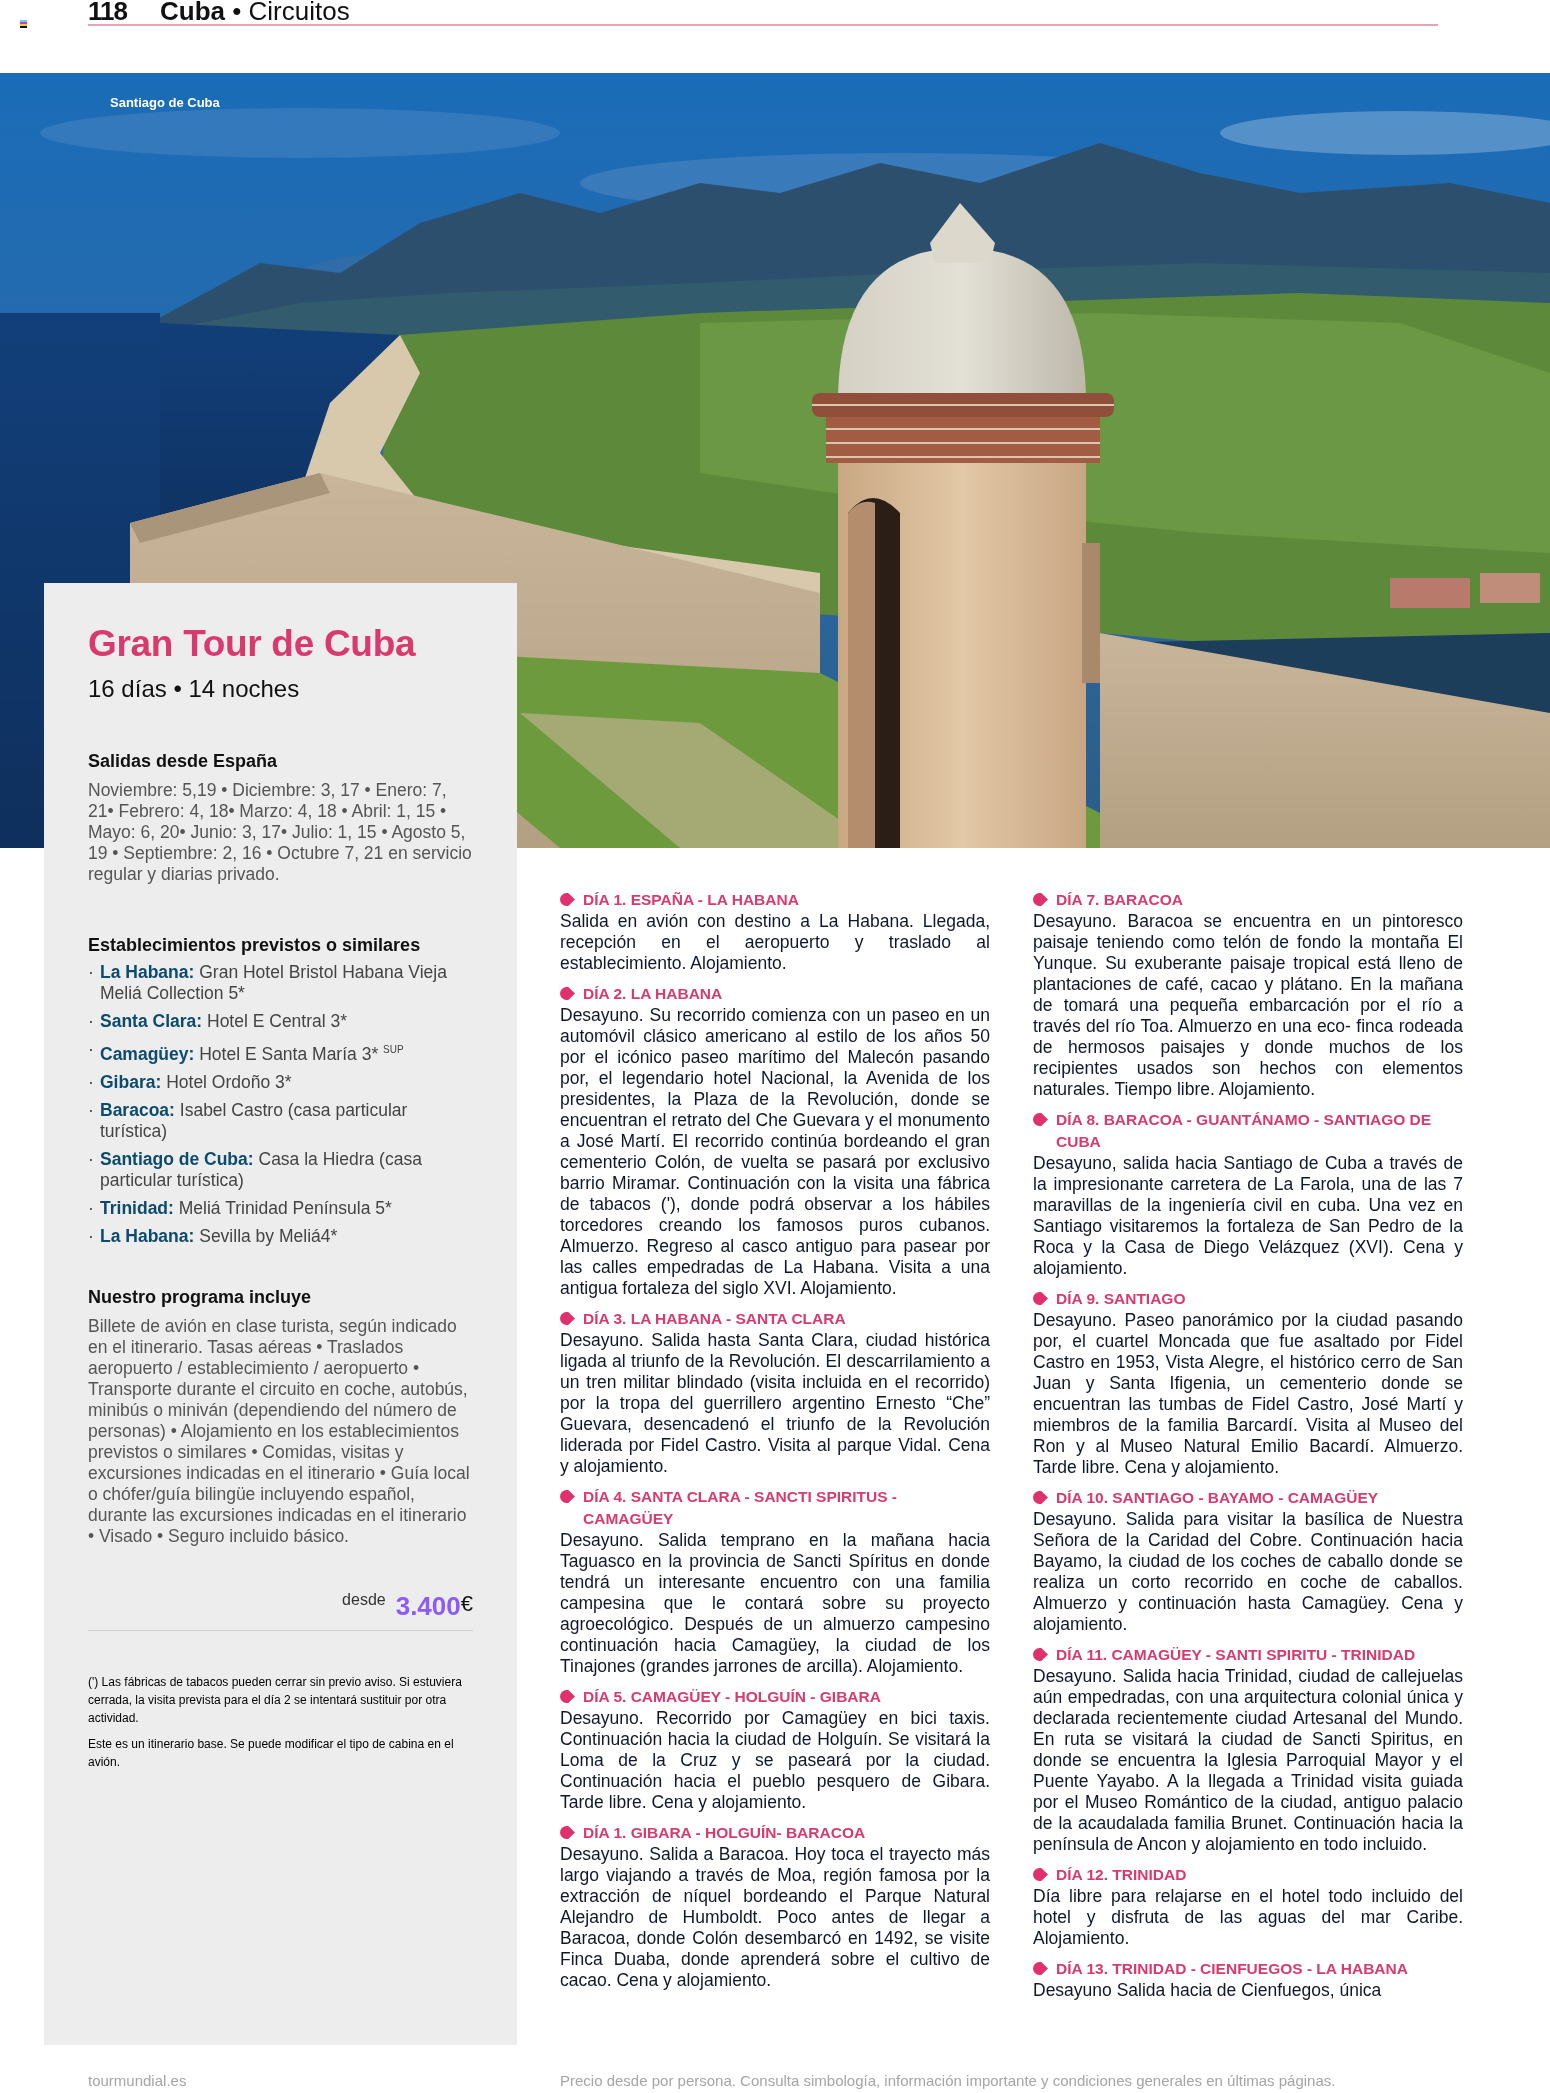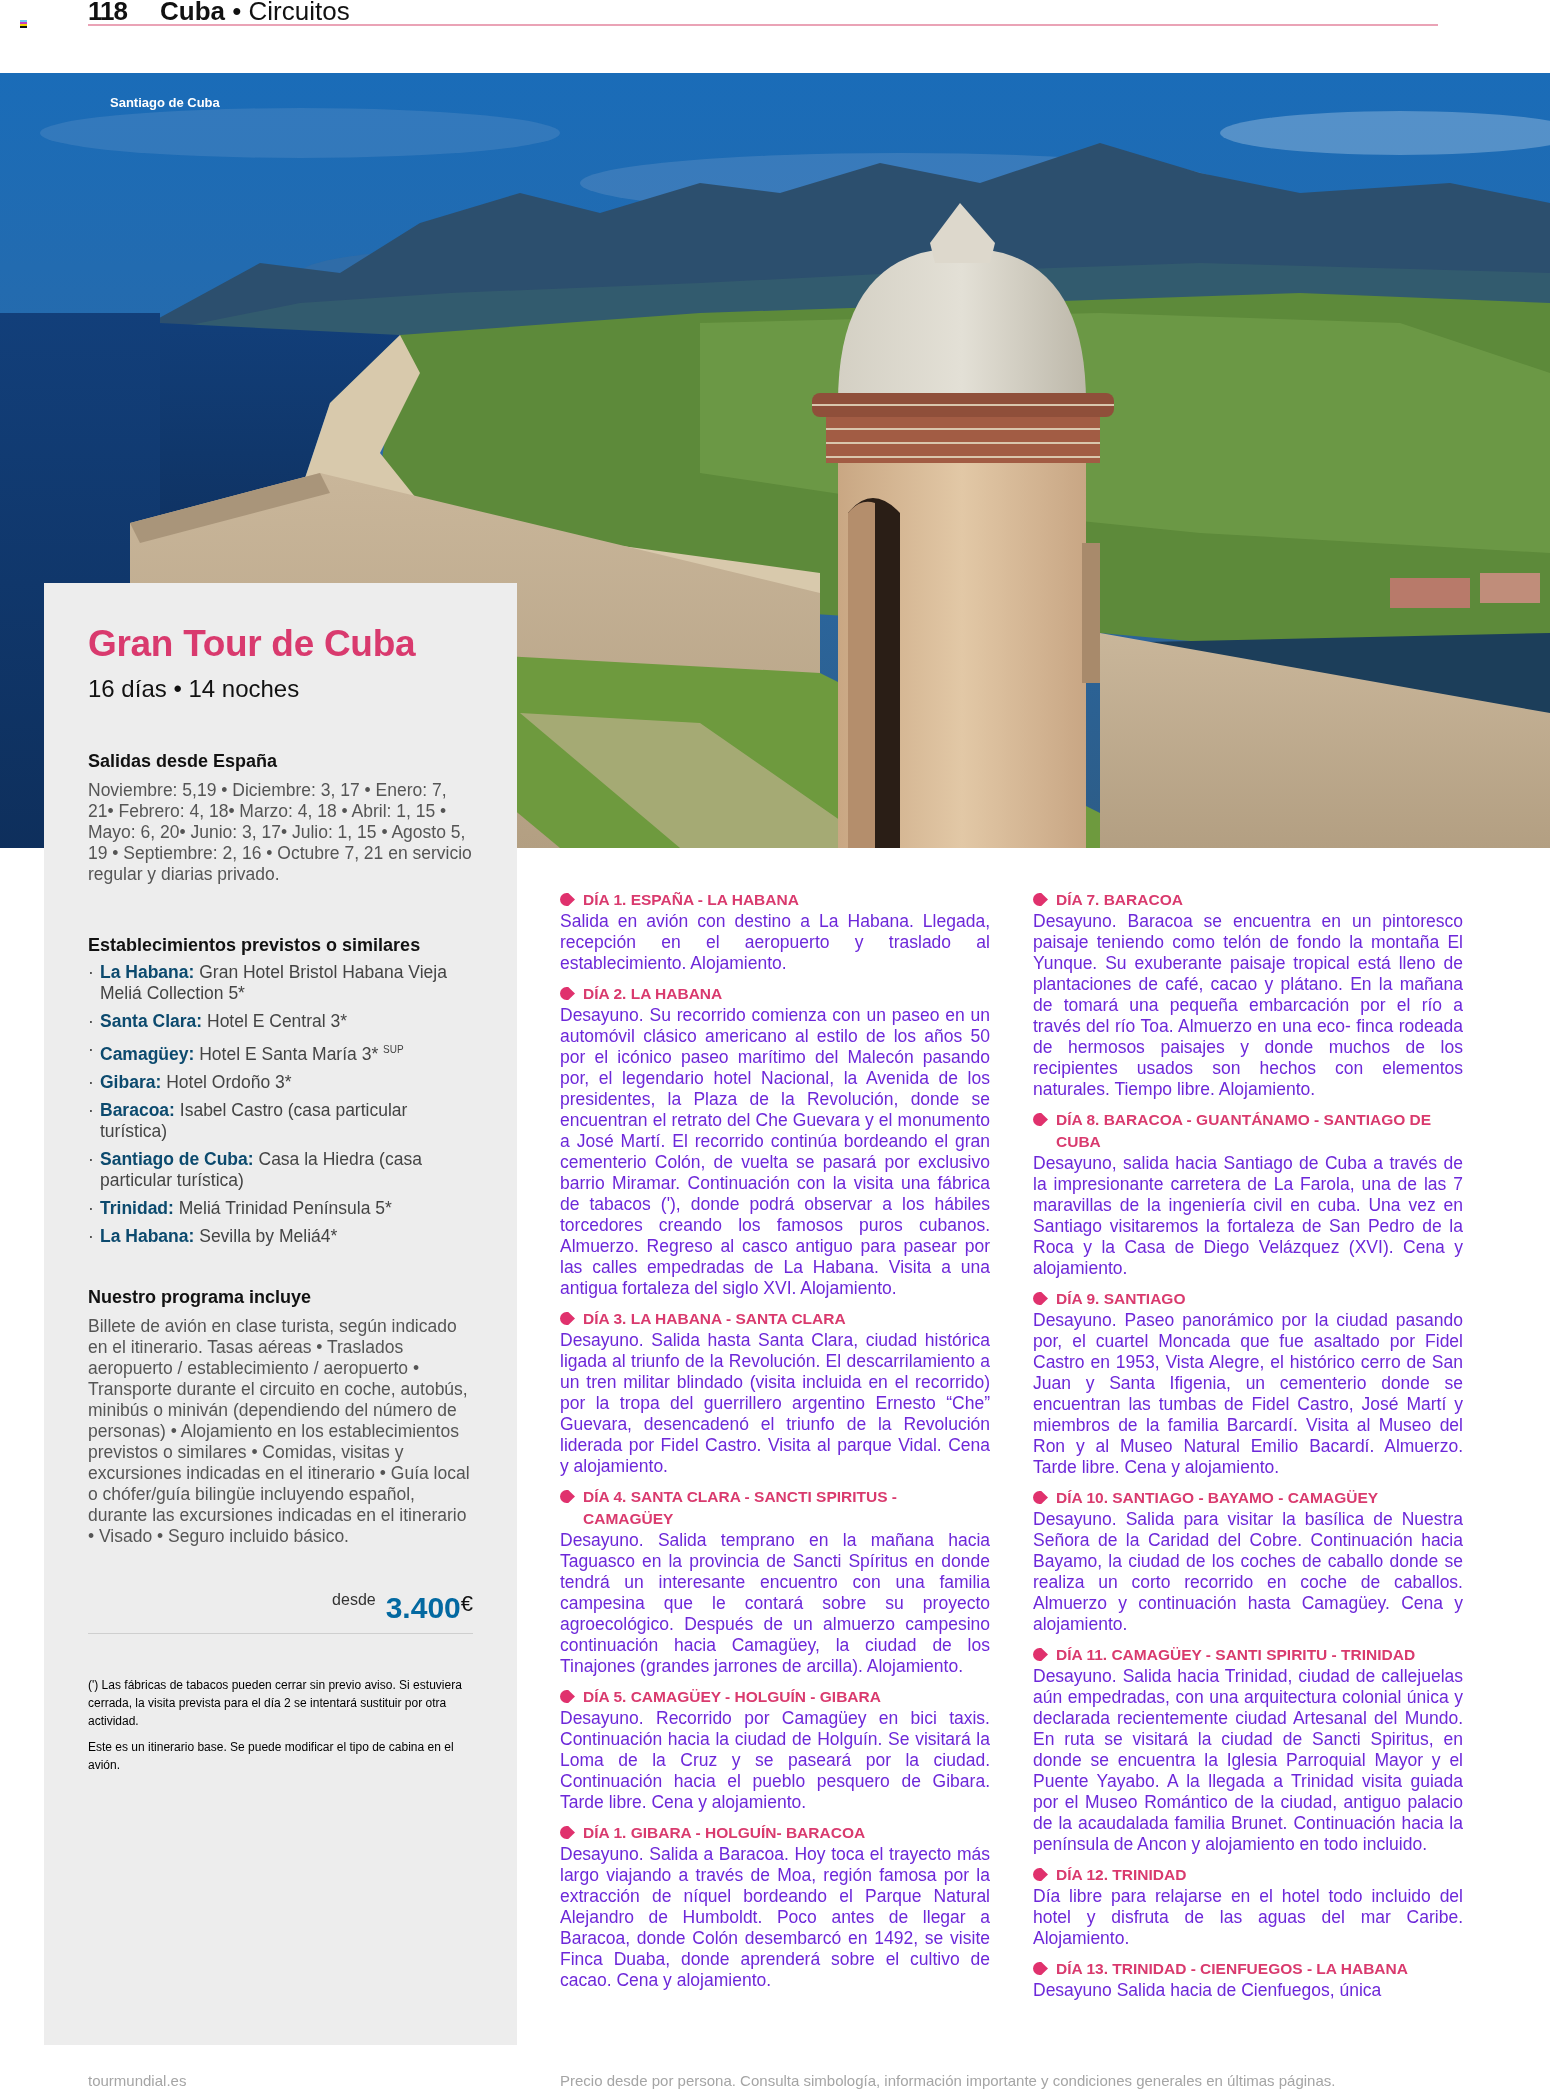--- a/index.html
+++ b/index.html
@@ -24,33 +24,33 @@
   .block-title { font-family: "Liberation Sans", sans-serif; font-weight: 700; font-size: 18px; color: #111; margin-top: 50px; }
   .block-title.first { margin-top: 48px; }
   .body-text { font-family: "Liberation Sans", sans-serif; font-size: 17.5px; line-height: 21px; color: #555; margin-top: 8px; }
   .hotel-list { list-style: none; margin-top: 6px; }
   .hotel-list li { position: relative; padding-left: 12px; font-family: "Liberation Sans", sans-serif; font-size: 17.5px; line-height: 21px; color: #444; margin-bottom: 7px; }
   .hotel-list li::before { content: "·"; position: absolute; left: 0; top: 0; color: #444; }
   .hotel-list b { color: #0c4a6e; font-weight: 700; }
   .hotel-list sup { font-size: 10px; }
   .price-row { display: flex; justify-content: flex-end; align-items: flex-start; margin-top: 44px; padding-bottom: 8px; border-bottom: 1.5px solid #cfcfcf; }
   .price-from { font-family: "Liberation Sans", sans-serif; font-size: 16px; color: #333; margin-right: 10px; }
-  .price-value { font-family: "Liberation Sans", sans-serif; font-weight: 700; font-size: 30px; color: #0369a1; }
+  .price-value { font-family: "Liberation Sans", sans-serif; font-weight: 700; font-size: 26px; color: #8b5cf6; }
   .price-cur { font-family: "Liberation Sans", sans-serif; font-size: 22px; color: #111; }
   .note { font-family: "Liberation Sans", sans-serif; font-size: 12px; line-height: 18px; color: #000000; }
   .note.n1 { margin-top: 42px; }
   .note.n2 { margin-top: 8px; }
 
   .itinerary-col { position: absolute; top: 889px; width: 430px; }
   .col-mid { left: 560px; }
   .col-right { left: 1033px; }
   .day { margin-bottom: 9px; }
   .day-head { display: flex; align-items: flex-start; font-family: "Liberation Sans", sans-serif; font-weight: 700; font-size: 15.5px; line-height: 22px; color: #d93a6e; }
   .day-icon { flex: 0 0 auto; width: 15px; height: 13px; margin: 4px 8px 0 0; background: #e0316d; border-radius: 7px 2px 2px 7px / 7px 7px 7px 7px; clip-path: polygon(0 0, 55% 0, 100% 50%, 55% 100%, 0 100%); }
-  .day-text { font-family: "Liberation Sans", sans-serif; font-size: 17.5px; line-height: 21px; color: #6d28d9; text-align: justify; }
+  .day-text { font-family: "Liberation Sans", sans-serif; font-size: 17.5px; line-height: 21px; color: #0f172a; text-align: justify; }
 
   .footer-site { position: absolute; left: 88px; top: 2072px; font-family: "Liberation Sans", sans-serif; font-size: 15px; color: #a5a5a5; }
   .footer-note { position: absolute; left: 560px; top: 2072px; font-family: "Liberation Sans", sans-serif; font-size: 15px; color: #a5a5a5; }
 </style>
 </head>
 <body>
 
 <div class="print-marks">
   <i style="background:#6fc9f0"></i>
     <i style="background:#c63fc0"></i>

